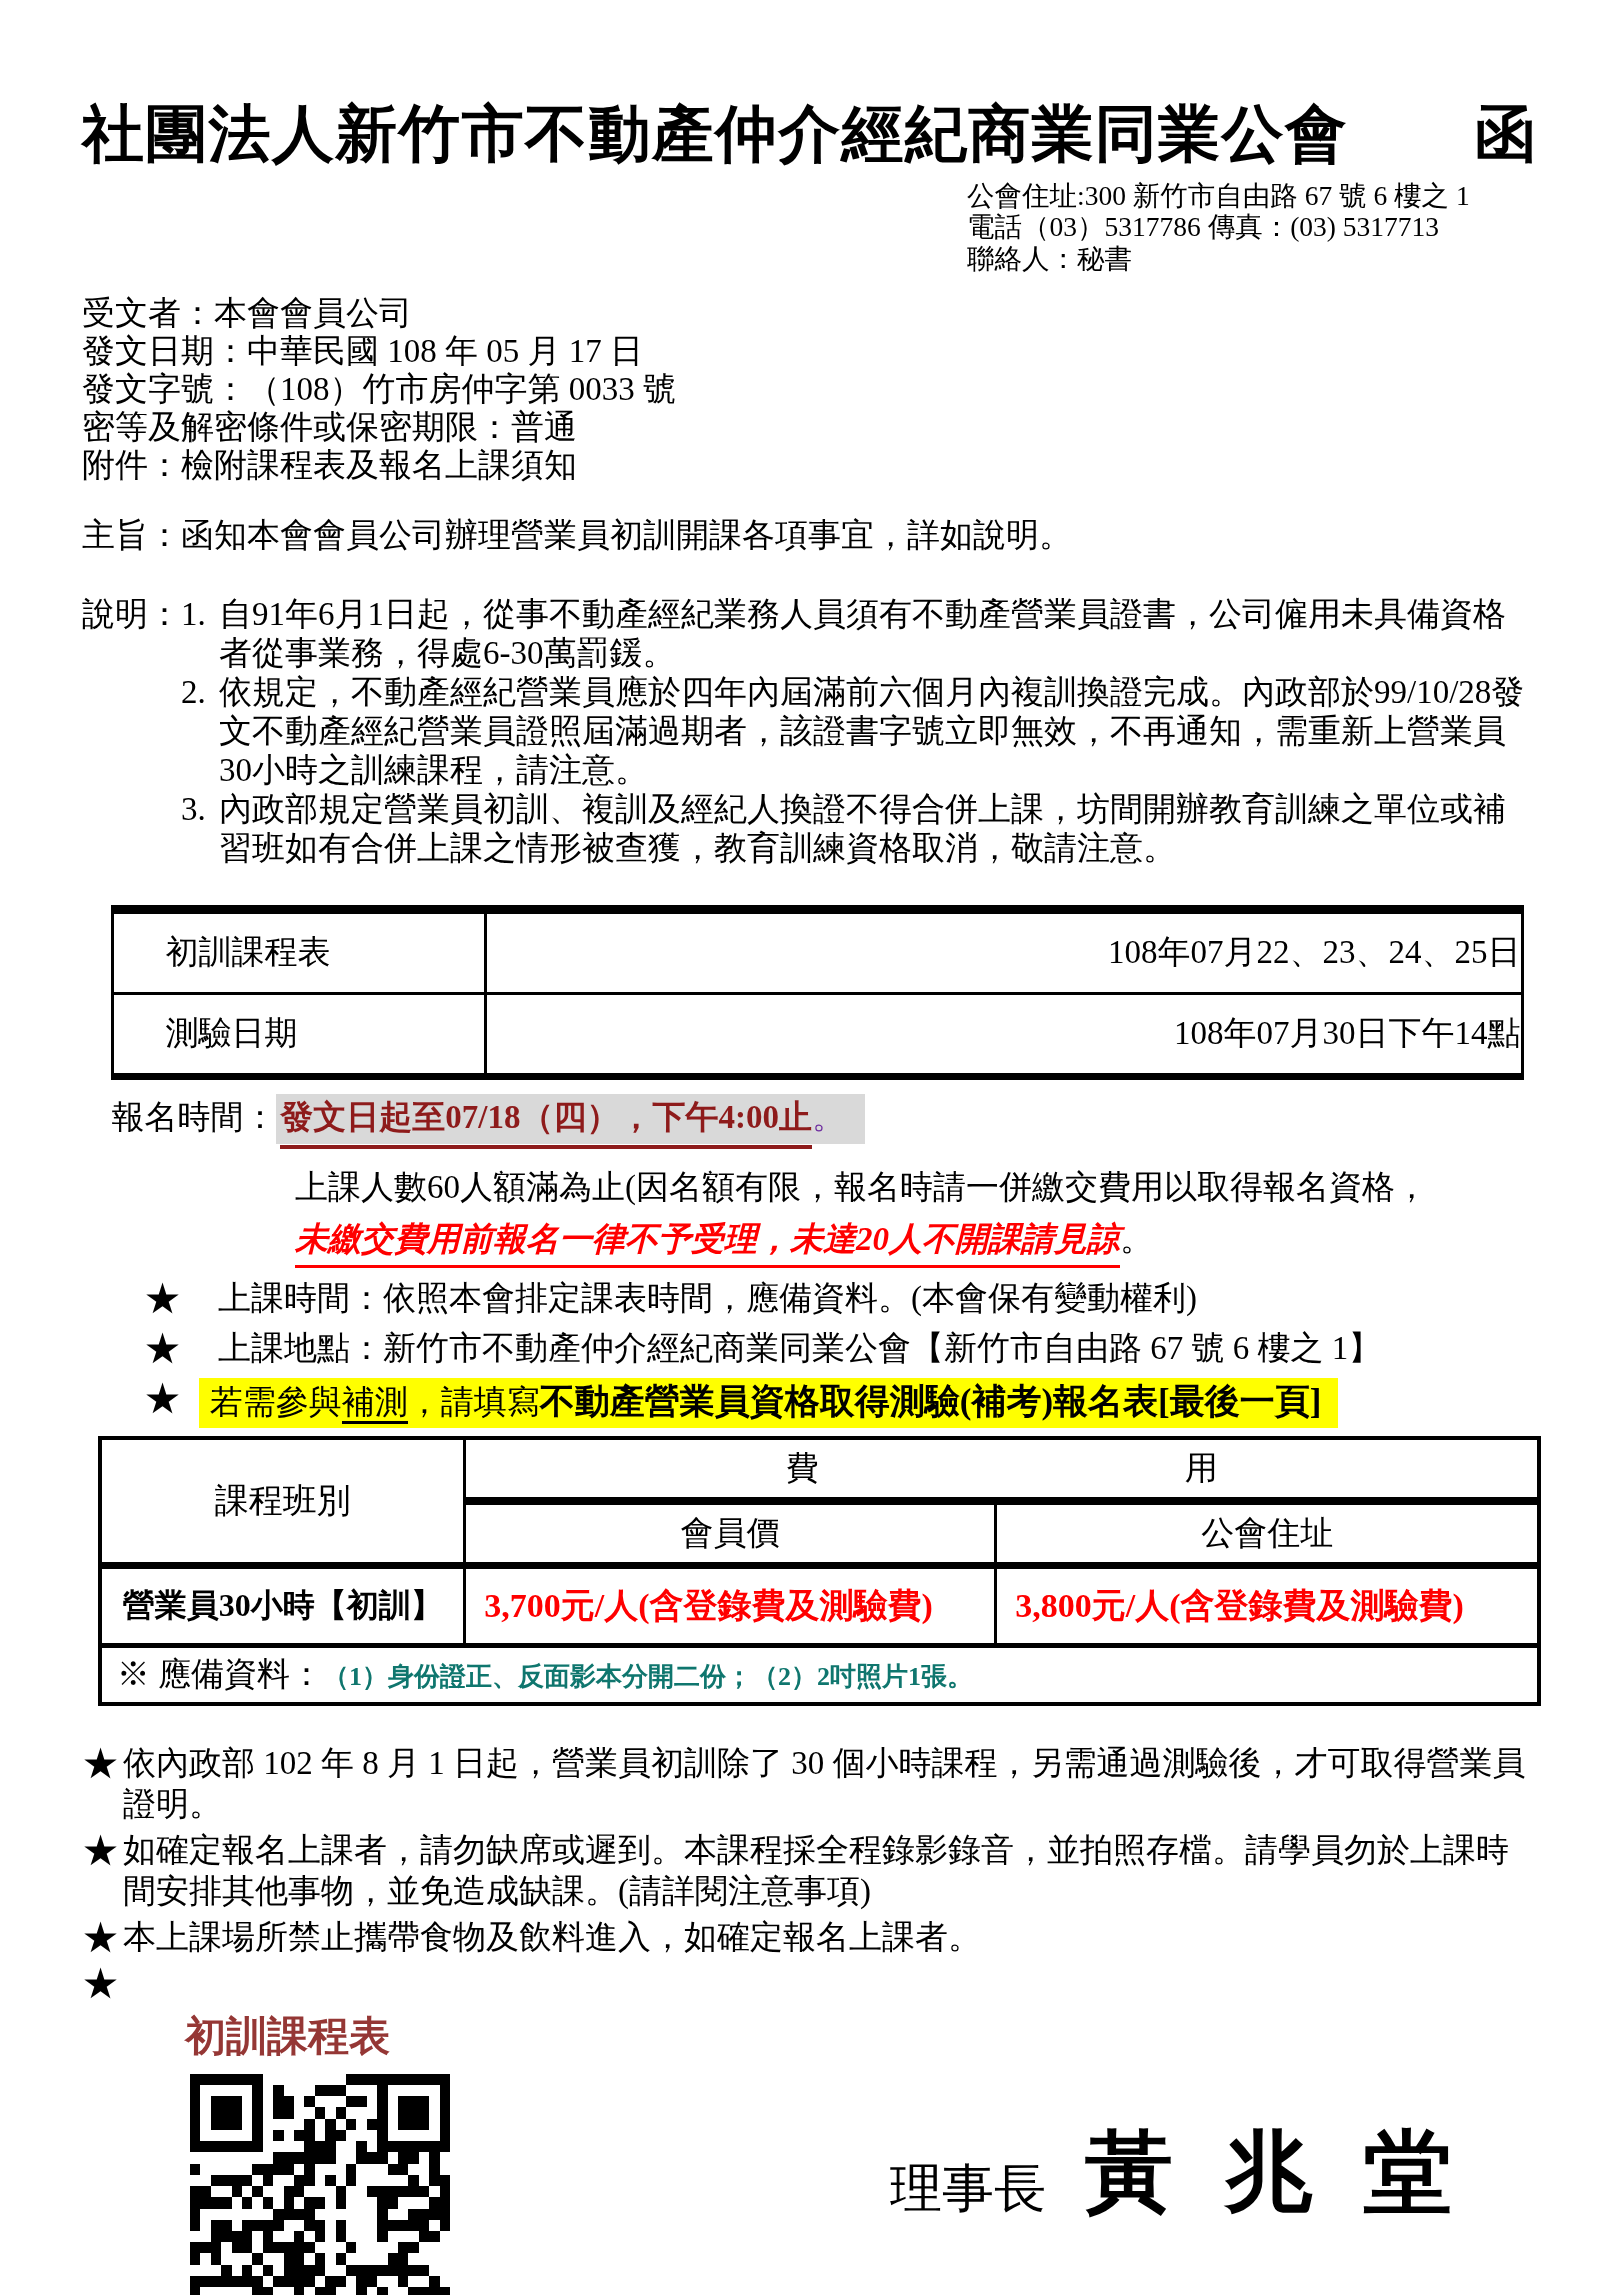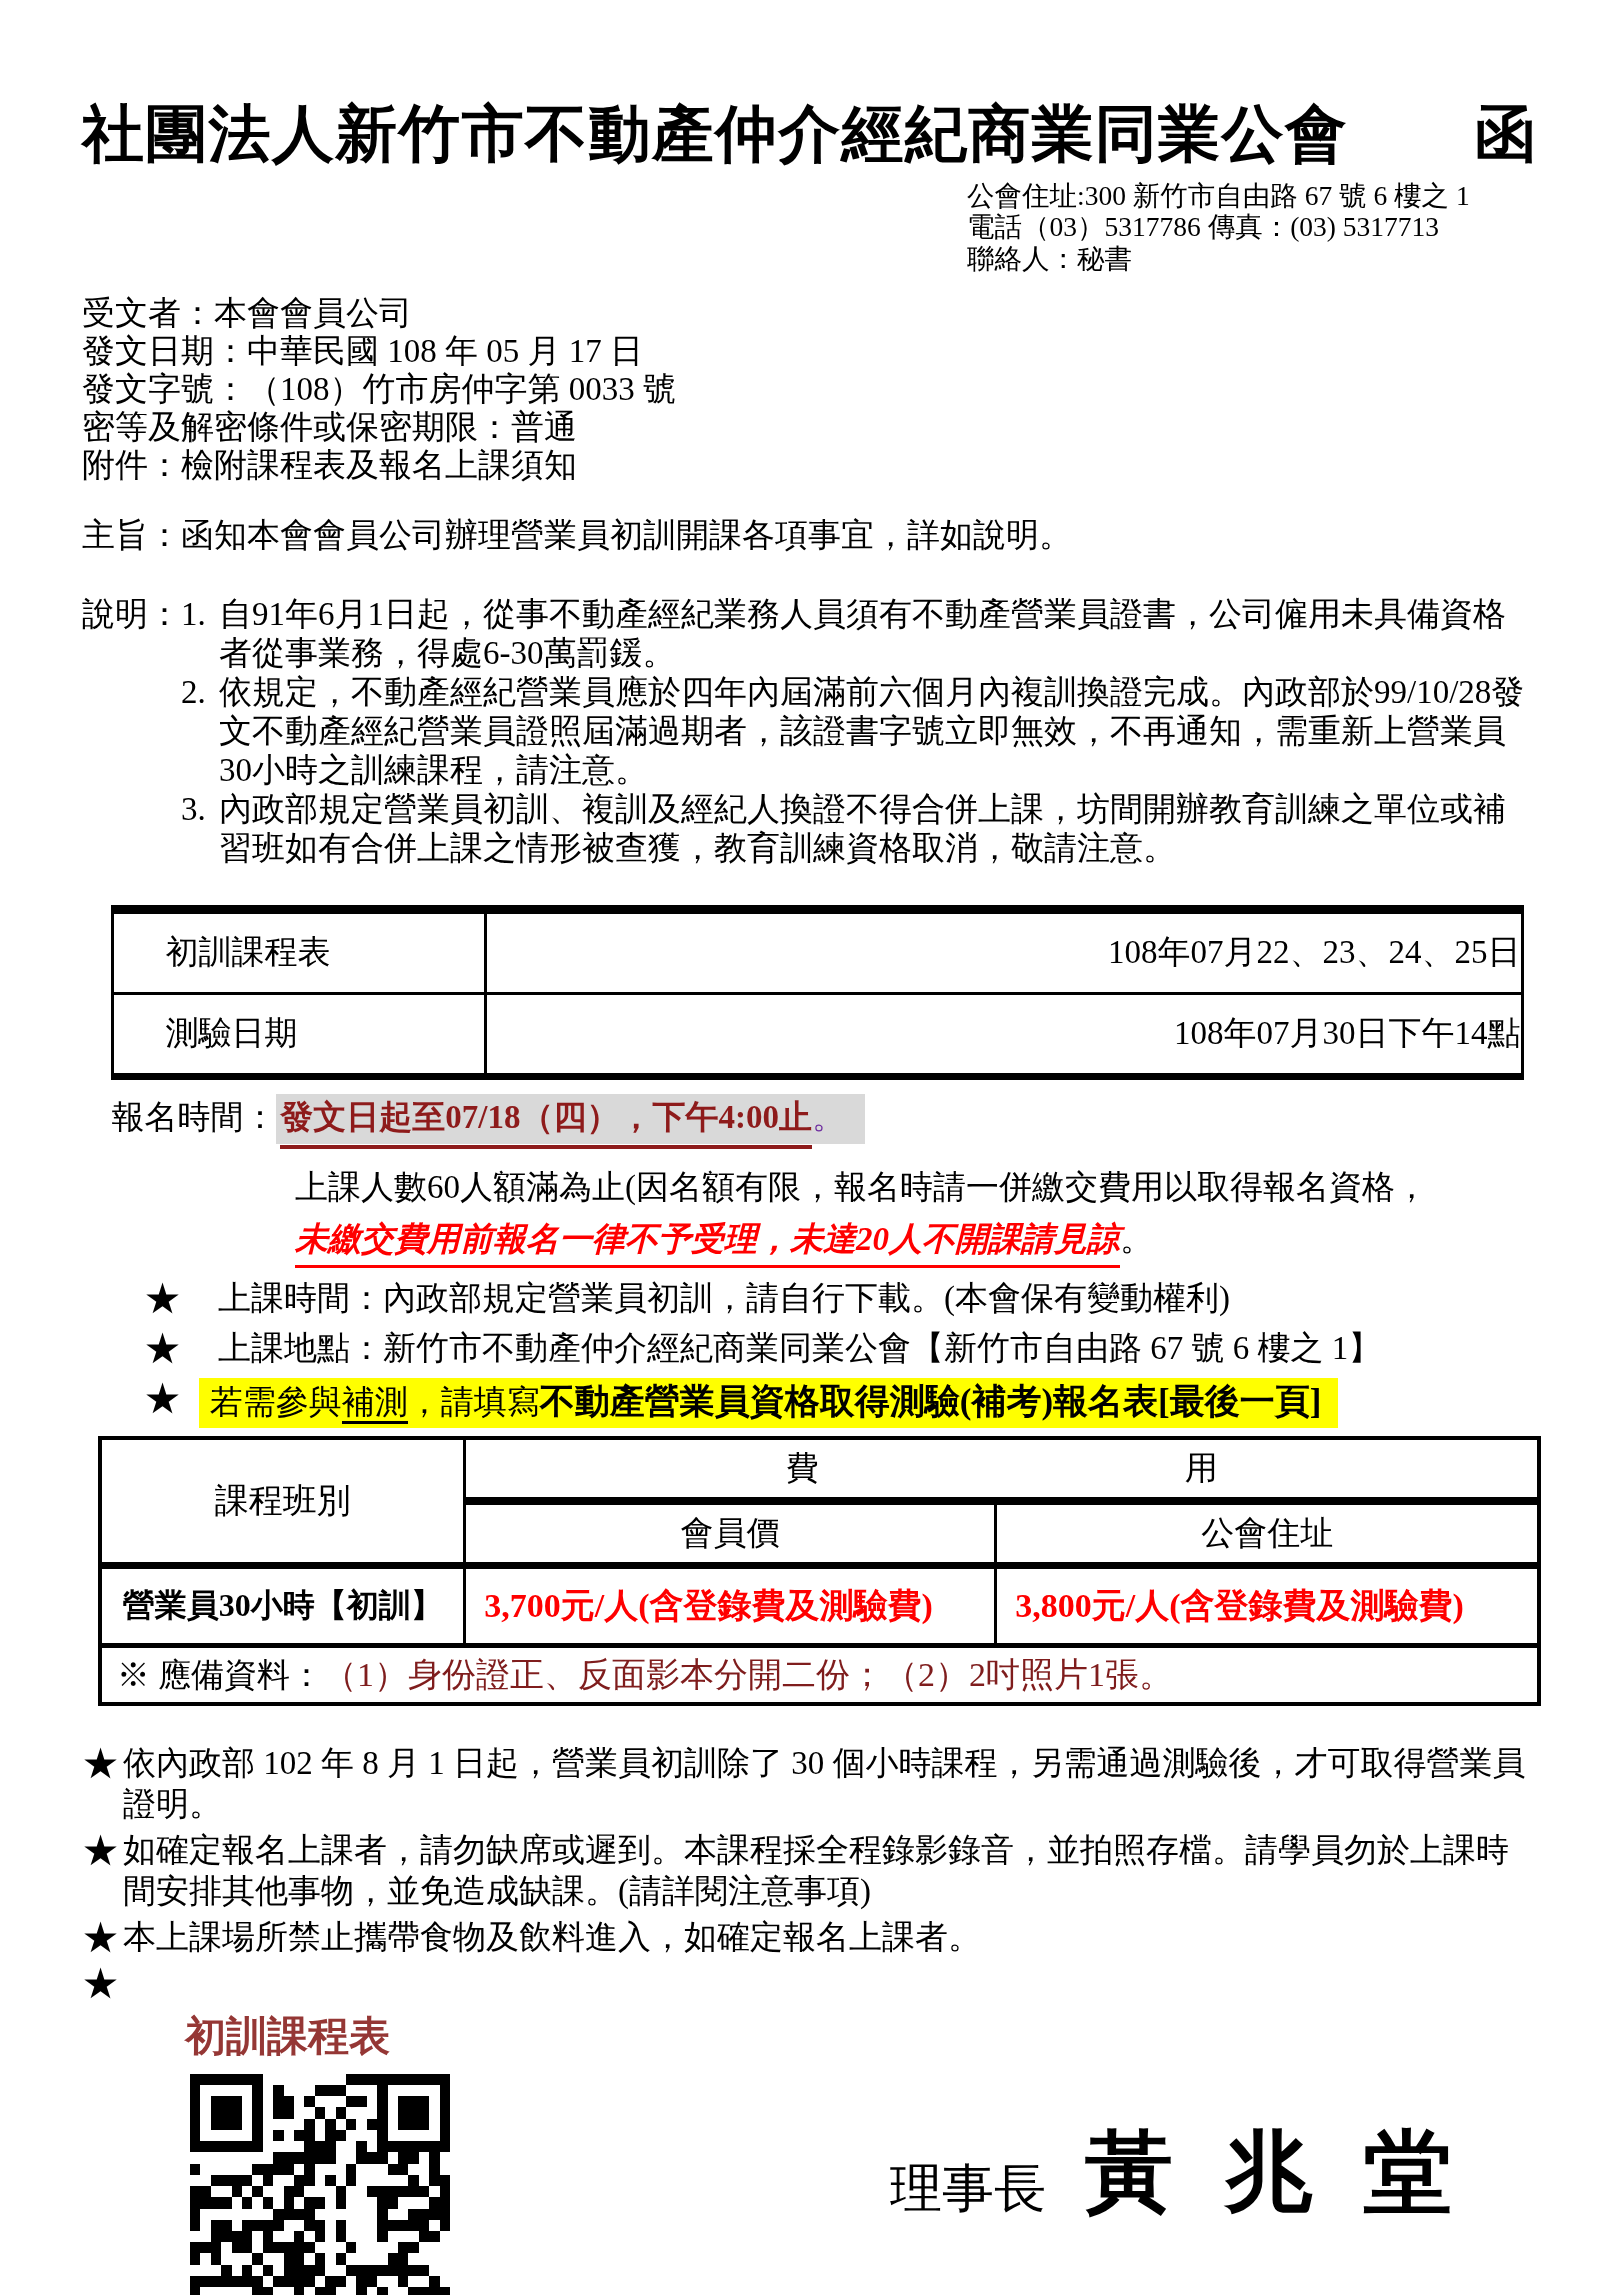--- a/index.html
+++ b/index.html
@@ -50,21 +50,21 @@
   .t2 td{border:3.9px solid #000;text-align:center;}
   .t2 .class-h{width:25.3%;font-size:34px;border-bottom-width:7.9px;}
   .t2 .fee-h{border-bottom-width:8.5px;height:55px;}
   .t2 .fee-h .spread{display:flex;justify-content:center;gap:366px;}
   .t2 .sub-h{height:55px;border-bottom-width:7.9px;}
   .t2 .member{width:36.9%;}
   .t2 .row-lab{font-weight:bold;font-size:32px;height:72px;border-bottom-width:5.2px;}
   .t2 .price{color:#ff0000;font-weight:bold;font-size:34px;text-align:left;
              padding-left:18.3px;border-bottom-width:5.2px;}
   .t2 .note{height:52px;text-align:left;padding-left:14.4px;font-size:33px;white-space:nowrap;}
-  .t2 .note .blue{color:#7f1d1d;font-weight:normal;font-size:34px;}
+  .t2 .note .blue{color:#0f766e;font-weight:bold;font-size:26px;}
   
   .footer{margin-top:37px;font-size:33px;line-height:41px;}
   .f-bullet{display:flex;margin-bottom:5.2px;}
   .f-bullet .star{flex:none;font-size:37px;margin-right:3.9px;}
   .f-last .txt{font-weight:bold;}
   .f-last .u-all{border-bottom:4.6px solid #000;padding-bottom:2.6px;}
   .course-link{margin:5.2px 0 0 103px;font-size:41px;font-weight:bold;color:#953735;}
   
   .bottom-row{display:flex;align-items:flex-start;margin-top:9.2px;}
   .qr{display:grid;grid-template-rows:repeat(25,1fr);grid-template-columns:repeat(25,1fr);
@@ -134,21 +134,21 @@
 </div>
 
 <div class="capacity">上課人數60人額滿為止(因名額有限，報名時請一併繳交費用以取得報名資格，</div>
 
 <div class="warning-line">
   <span class="warning">未繳交費用前報名一律不予受理，未達20人不開課請見諒</span><span>。</span>
 </div>
 
 <div class="bullet">
   <span class="star">★</span>
-  <span>上課時間：內政部規定營業員初訓，請自行下載。(本會保有變動權利)</span>
+  <span>上課時間：依照本會排定課表時間，應備資料。(本會保有變動權利)</span>
 </div>
 
 <div class="bullet">
   <span class="star">★</span>
   <span>上課地點：新竹市不動產仲介經紀商業同業公會【新竹市自由路 67 號 6 樓之 1】</span>
 </div>
 
 <div class="bullet hl-bullet">
   <span class="star">★</span>
   <span class="hl-text"><span>若需參與</span><span class="u">補測</span><span>，請填寫</span><b>不動產營業員資格取得測驗(補考)報名表[最後一頁]</b></span>

